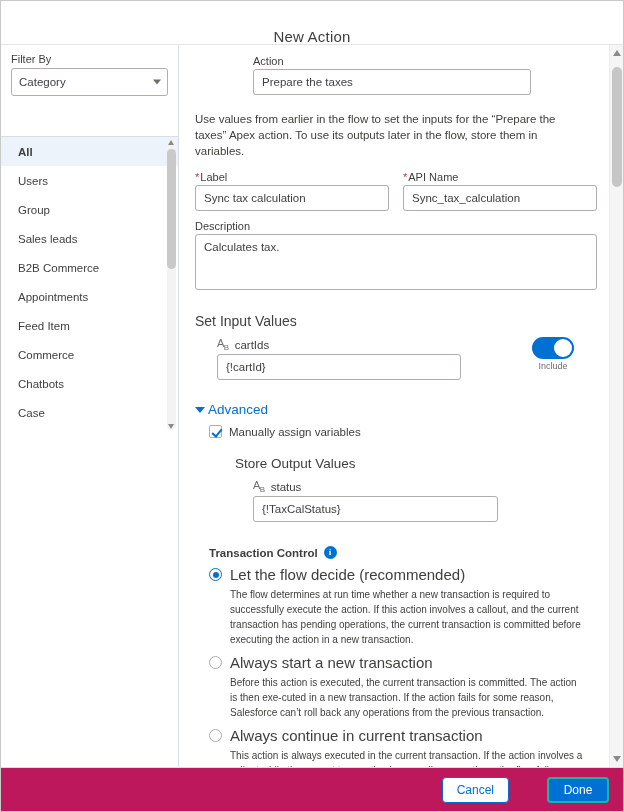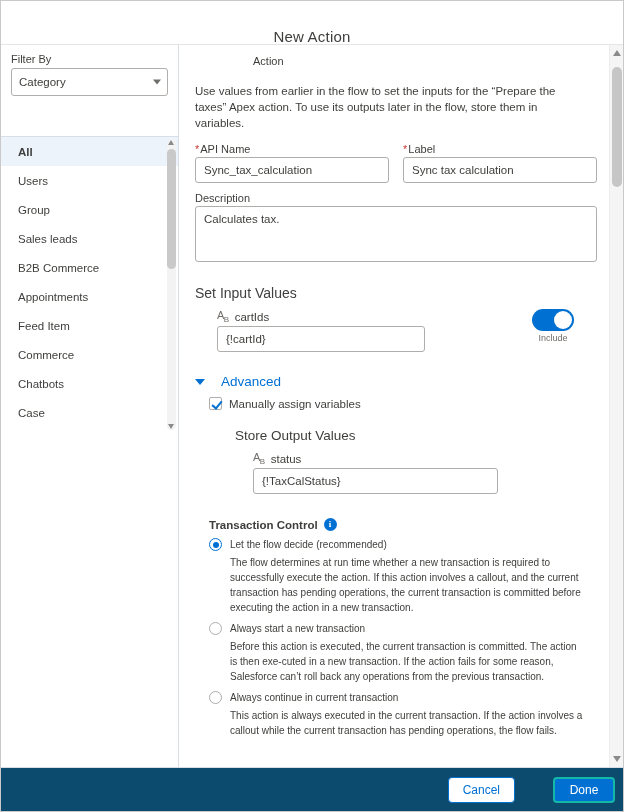--- a/index.html
+++ b/index.html
@@ -225,21 +225,21 @@
     margin-bottom: 2px;
   }
   .ab-icon {
     font-size: 11px;
     color: #706e6b;
     letter-spacing: -.5px;
   }
   .ab-icon sub { font-size: 8px; }
   .var-name { font-size: 11.5px; color: #3e3e3c; }
   .iv-input {
-    width: 208px;
+    width: 244px;
     height: 26px;
     border: 1px solid #b0adab;
     border-radius: 3px;
     font-size: 11.5px;
     padding: 0 8px;
     color: #3e3e3c;
     background: #fff;
   }
   .toggle-wrap {
     position: absolute;
@@ -264,21 +264,21 @@
     background: #fff;
   }
   .toggle-label {
     font-size: 9px;
     color: #706e6b;
     margin-top: 2px;
   }
   .advanced-row {
     display: flex;
     align-items: center;
-    gap: 16px;
+    gap: 3px;
     margin: 22px 0 6px 0;
   }
   .chev {
     width: 0; height: 0;
     border-left: 5px solid transparent;
     border-right: 5px solid transparent;
     border-top: 6px solid #0070d2;
   }
   .advanced-label {
     font-size: 13.5px;
@@ -361,38 +361,38 @@
     border-color: #0070d2;
   }
   .radio.checked::after {
     content: "";
     position: absolute;
     left: 2.5px; top: 2.5px;
     width: 6px; height: 6px;
     border-radius: 50%;
     background: #0070d2;
   }
-  .radio-label { font-size: 10px; color: #3e3e3c; }
+  .radio-label { font-size: 15px; color: #3e3e3c; }
   .radio-desc {
     font-size: 10px;
     line-height: 15px;
     color: #3e3e3c;
     margin: 4px 0 0 21px;
     padding-right: 14px;
   }
   
   .footer {
     flex: 0 0 44px;
     height: 44px;
-    background: #0c4a6e;
+    background: #be185d;
     border-top: 1px solid #d8dde6;
     display: flex;
     align-items: center;
     justify-content: flex-end;
-    padding-right: 8px;
+    padding-right: 14px;
     gap: 9px;
   }
   .btn {
     height: 26px;
     min-width: 62px;
     border-radius: 4px;
     font-size: 12px;
     display: inline-flex;
     align-items: center;
     justify-content: center;
@@ -448,32 +448,33 @@
           <div class="arrow-down"></div>
         </div>
       </div>
     </div>
 
     <div class="right">
       <div class="right-inner">
 
         <div class="action-block">
           <label class="field-label">Action</label>
+          <input class="inp" value="Prepare the taxes" style="">
         </div>
 
         <div class="helptext">Use values from earlier in the flow to set the inputs for the “Prepare the taxes” Apex action. To use its outputs later in the flow, store them in variables.</div>
 
         <div class="row2">
+          <div class="col">
+            <label class="field-label"><span class="req">*</span><span>Label</span></label>
+            <input class="inp" value="Sync tax calculation" style="">
+          </div>
           <div class="col">
             <label class="field-label"><span class="req">*</span><span>API Name</span></label>
             <input class="inp" value="Sync_tax_calculation" style="">
-          </div>
-          <div class="col">
-            <label class="field-label"><span class="req">*</span><span>Label</span></label>
-            <input class="inp" value="Sync tax calculation" style="">
           </div>
         </div>
 
         <div class="desc-wrap">
           <label class="field-label">Description</label>
           <textarea class="inp" style="">Calculates tax.</textarea>
         </div>
 
         <div class="section-title">Set Input Values</div>
 

